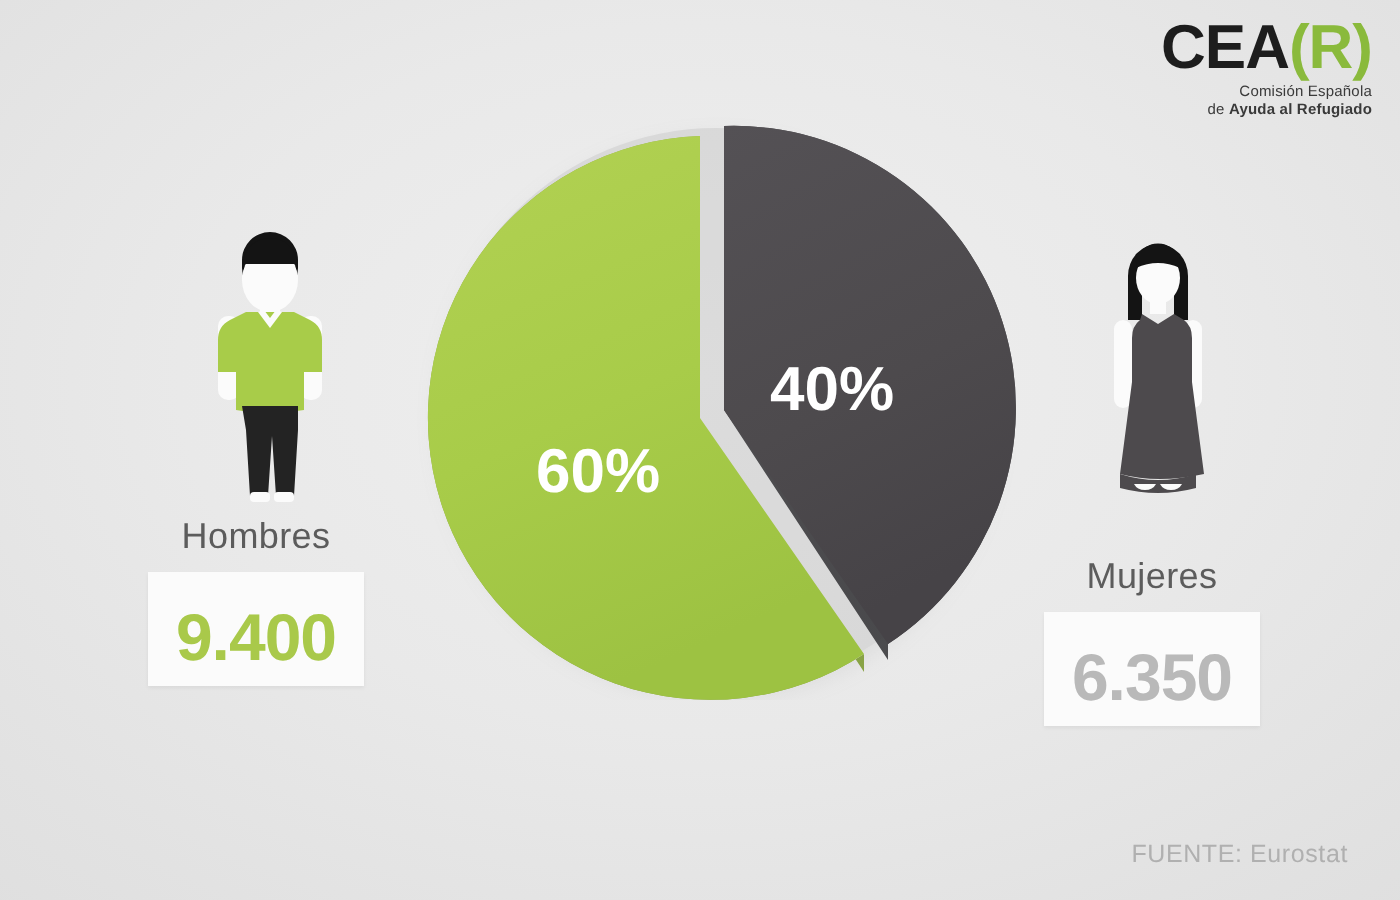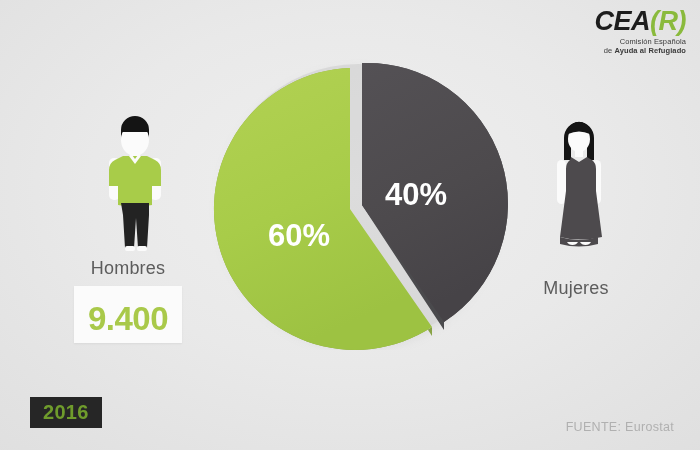--- a/index.html
+++ b/index.html
@@ -24,25 +24,24 @@
   .logo-block {
     position: absolute;
     top: 8px;
     right: 14px;
     text-align: right;
     line-height: 1;
   }
   .logo-wordmark {
     font-family: "Liberation Sans", sans-serif;
     font-weight: bold;
-    font-size: 27px;
+    font-size: 31px;
     letter-spacing: -0.5px;
     color: #1d1d1d;
     white-space: nowrap;
-    font-style: italic;
   }
   .logo-wordmark .paren {
     color: #8aba3c;
   }
   .logo-sub1, .logo-sub2 {
     font-size: 7.5px;
     color: #3a3a3a;
     letter-spacing: 0.1px;
     margin-top: 3px;
     white-space: nowrap;
@@ -250,21 +249,21 @@
 
   <div class="stat stat-left">
     <div class="stat-label">Hombres</div>
     <div class="stat-box">
       <div class="stat-value value-green">9.400</div>
     </div>
   </div>
 
   <div class="stat stat-right">
     <div class="stat-label">Mujeres</div>
-  </div>
-
-  <div class="year-badge">
-    <div class="year-text">2016</div>
-  </div>
+    <div class="stat-box">
+      <div class="stat-value value-gray">6.350</div>
+    </div>
+  </div>
+
 
   <div class="source-text">FUENTE: Eurostat</div>
 
 </div>
 
 </body></html>

